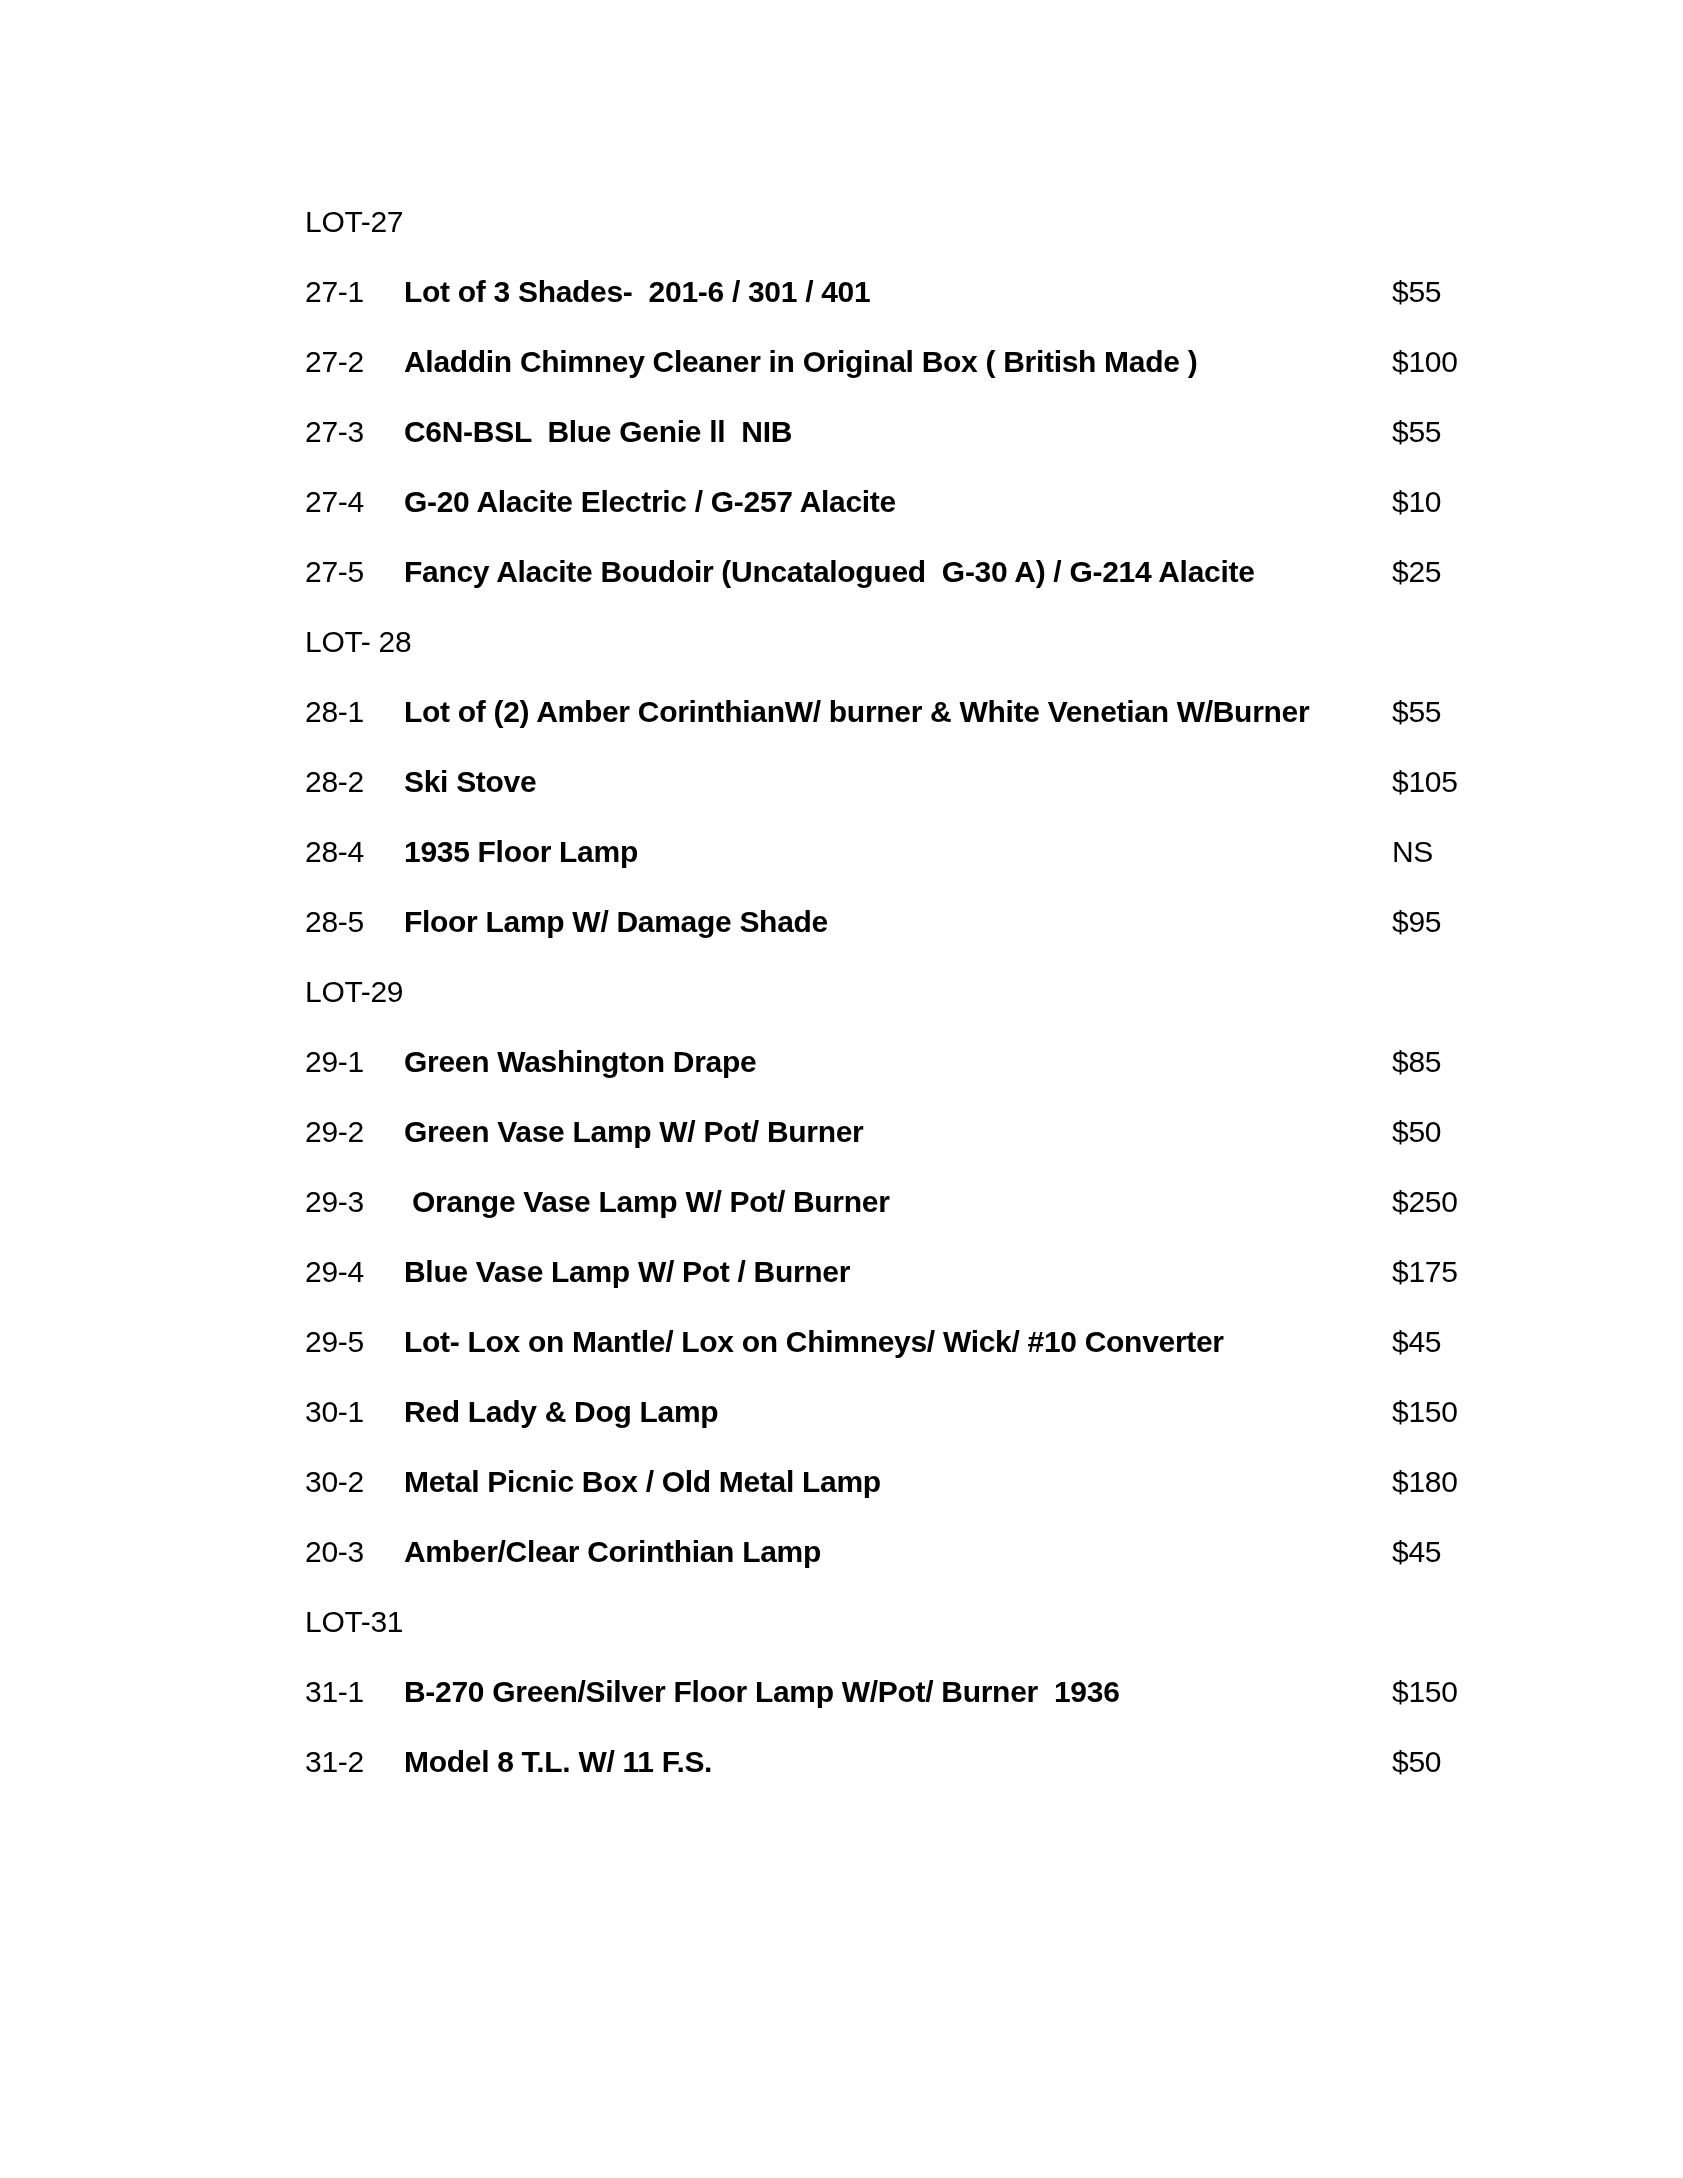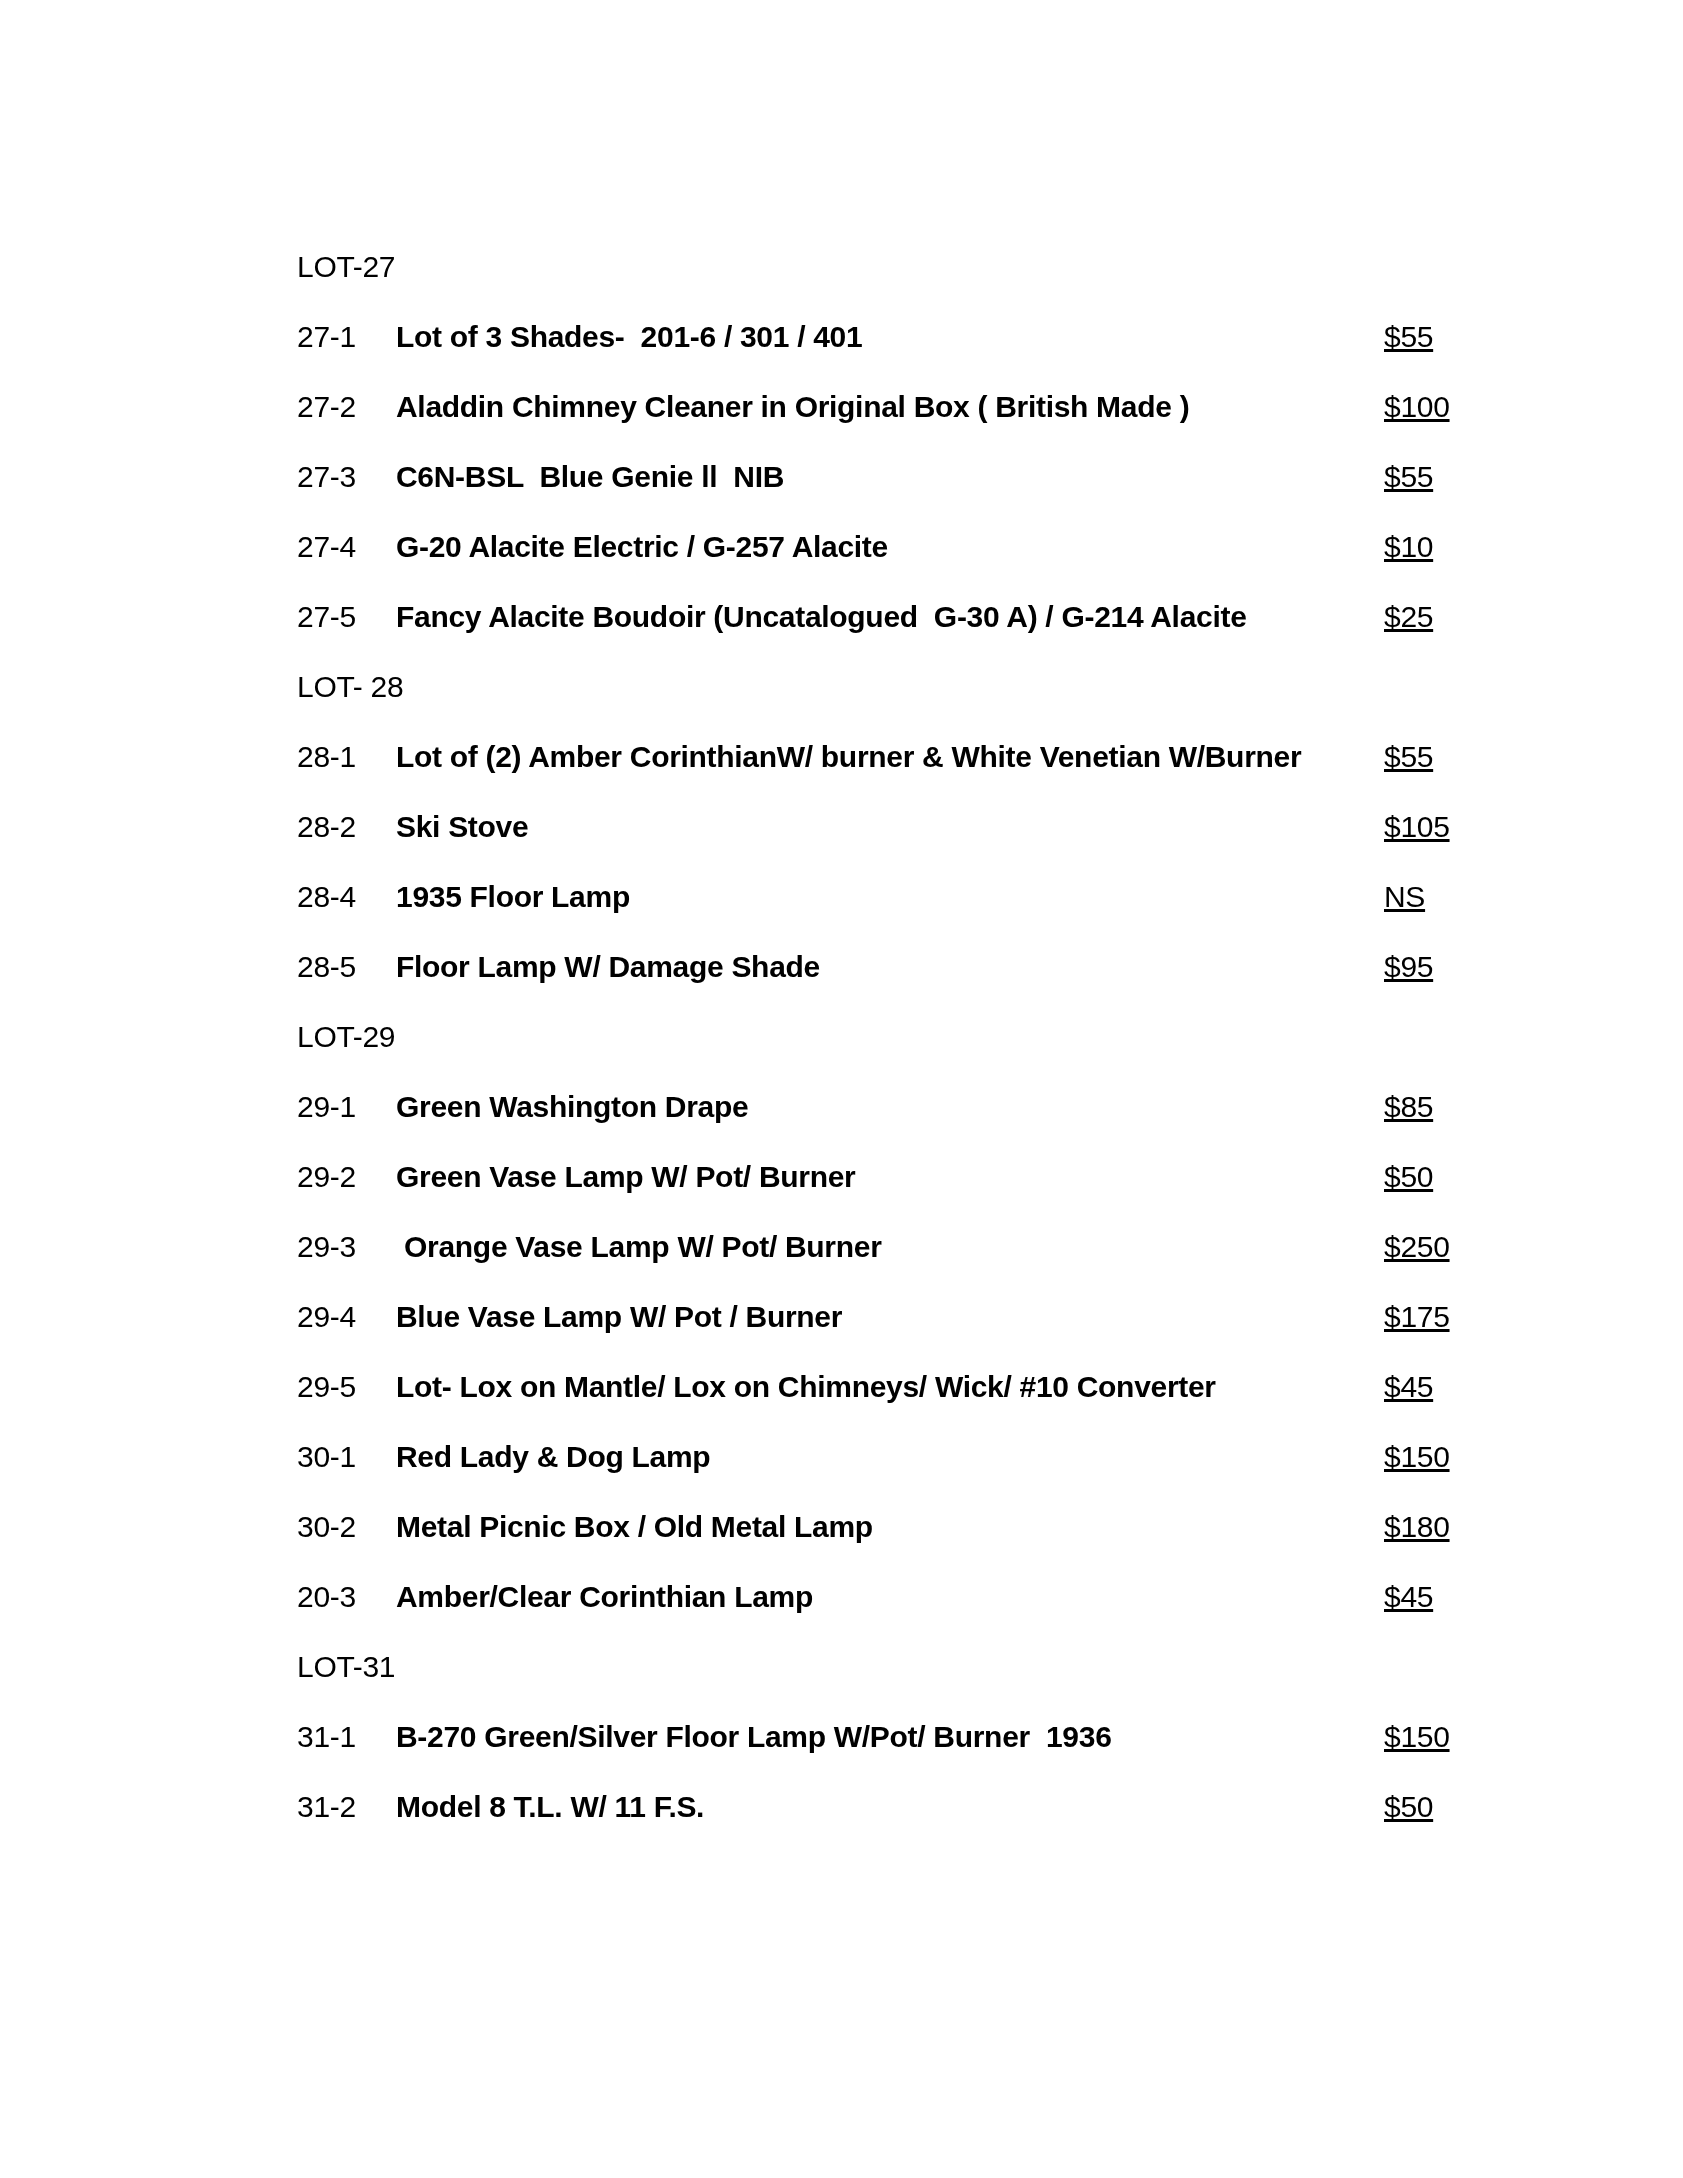--- a/index.html
+++ b/index.html
@@ -12,23 +12,22 @@
     width: 1683px;
     height: 2178px;
     background: #ffffff;
     overflow: hidden;
     font-family: "Liberation Sans", "DejaVu Sans", sans-serif;
     color: #000000;
   }
   .lot-table {
     position: absolute;
     top: 203px;
-    left: 0;
+    left: 8px;
     right: 0;
-    margin-top: 45px;
   }
   .row {
     position: relative;
     height: 70px;
     font-size: 30px;
     letter-spacing: -0.3px;
     line-height: 38px;
   }
   .lot-label {
     position: absolute;
@@ -43,21 +42,20 @@
   .desc {
     position: absolute;
     left: 396px;
     white-space: pre;
     font-weight: bold;
   }
   .price {
     position: absolute;
     left: 1384px;
     white-space: pre;
-    text-decoration: underline;
   }
 </style>
 </head>
 <body>
 
 <div class="page">
   <div class="lot-table">
       <div class="row lot-header">
         <span class="lot-label">LOT-27</span>
       </div>

